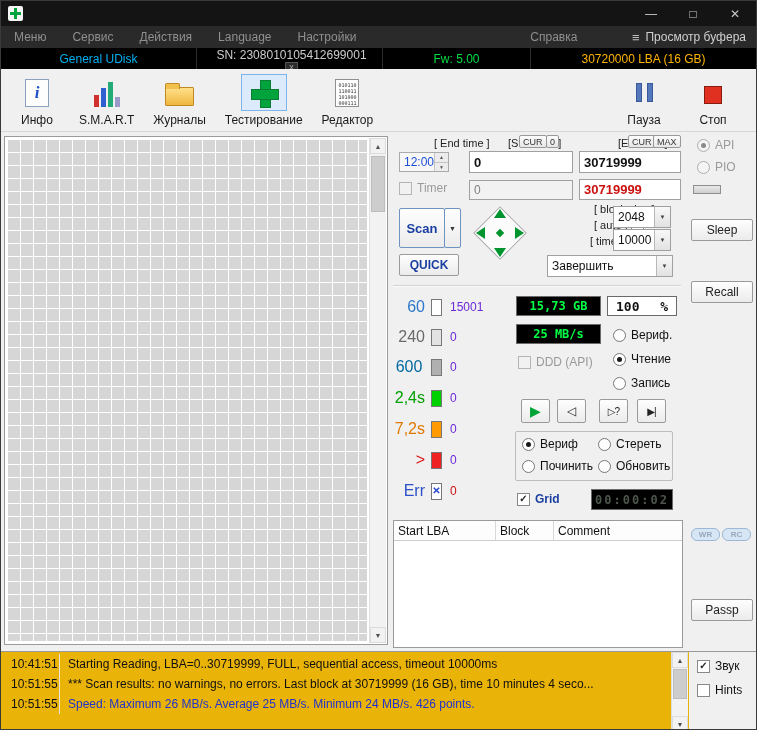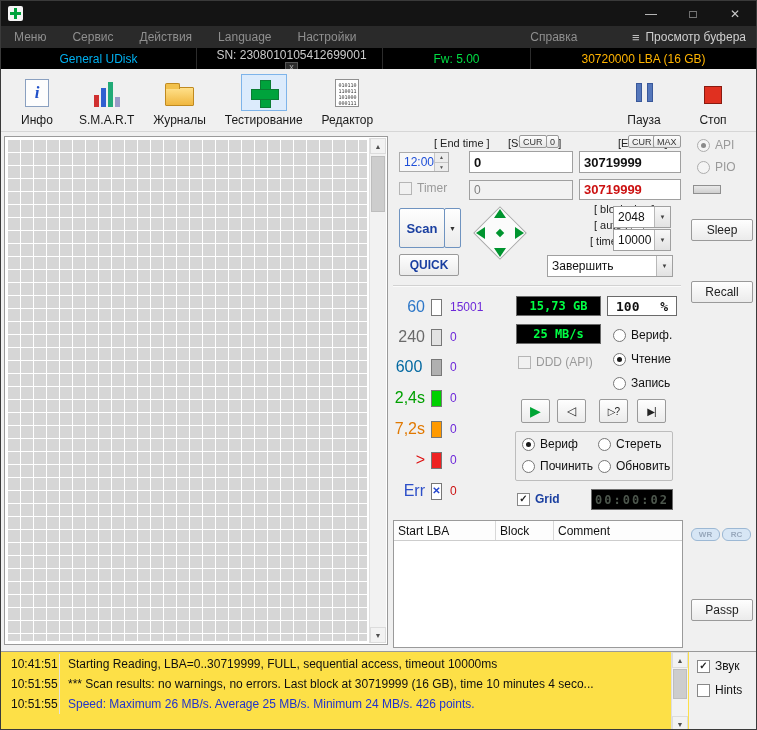--- a/index.html
+++ b/index.html
@@ -179,21 +179,21 @@
 
   .rightbar { position:absolute; left:684px; top:0; width:73px; height:519px; }
   .rightbar > * { position:absolute; }
   .activity { border:1px solid #8f8f8f; background:linear-gradient(#e8e8e8,#cfcfcf); }
   .side-btn { font-size:12px; }
   .mini-blue { height:13px; background:#d7e6f5; border:1px solid #9cb8d4; color:#98a8bc;
                font-size:8px; font-weight:bold; display:flex; align-items:center; justify-content:center;
                border-radius:6px; }
 
   
-  .log { position:absolute; top:650px; left:0; width:757px; height:80px; background:#fde047;
+  .log { position:absolute; top:650px; left:0; width:757px; height:80px; background:#eab308;
          border-top:1px solid #999; }
   .log-rows { position:absolute; left:0; top:2px; width:670px; }
   .log-row { height:20px; display:flex; align-items:stretch; font-size:12px; color:#101010; }
   .log-time { width:58px; padding-left:10px; display:flex; align-items:center; flex:none; }
   .log-text { border-left:1px solid #e3e3e3; padding-left:8px; display:flex; align-items:center;
               white-space:nowrap; overflow:hidden; flex:1; }
   .log-row.blue .log-text { color:#2233cc; }
   .log-scroll { position:absolute; top:0; left:670px; width:17px; height:80px; background:#f2f2f2;
                 border-left:1px solid #ddd; display:flex; flex-direction:column; }
   .log-side { position:absolute; left:688px; top:0; width:69px; height:80px; background:#f0f0f0; }

